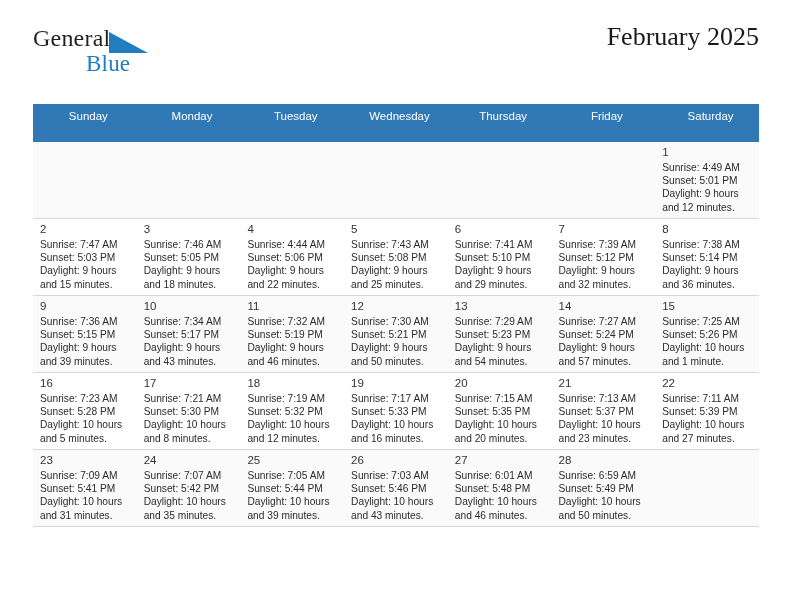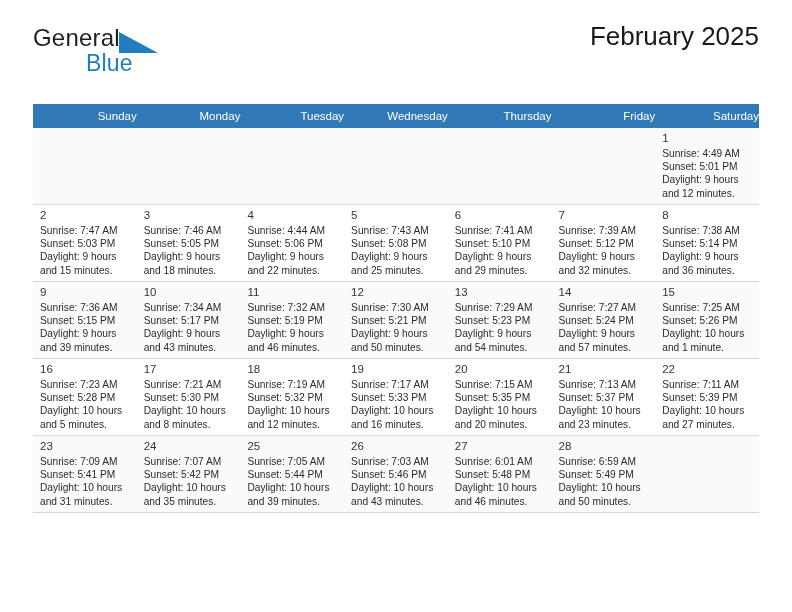--- a/index.html
+++ b/index.html
@@ -21,20 +21,21 @@
     box-sizing: border-box;
     padding: 0 33px;
   }
 
   
   .header {
     position: relative;
     height: 72px;
     padding-top: 20px;
     box-sizing: border-box;
+    font-family: Liberation Serif, serif;
   }
   .brand {
     position: absolute;
     left: 0px;
     top: 26px;
     width: 230px;
     height: 52px;
     line-height: 1;
   }
   .brand-general {
@@ -83,22 +84,22 @@
     top: 104px;
     width: 726px;
     border-collapse: collapse;
     table-layout: fixed;
   }
   .calendar th {
     background: #3079b6;
     color: #ffffff;
     font-size: 11.5px;
     font-weight: normal;
-    text-align: right;
-    padding: 5px 0 5px 7px;
+    text-align: center;
+    padding: 5px 0 19px 7px;
     height: 13px;
     border: none;
   }
   .calendar td {
     vertical-align: top;
     height: 76px;
     padding: 0;
     border-top: 1px solid #3079b6;
     border-bottom: 1px solid #d8d8d8;
     background: #ffffff;

